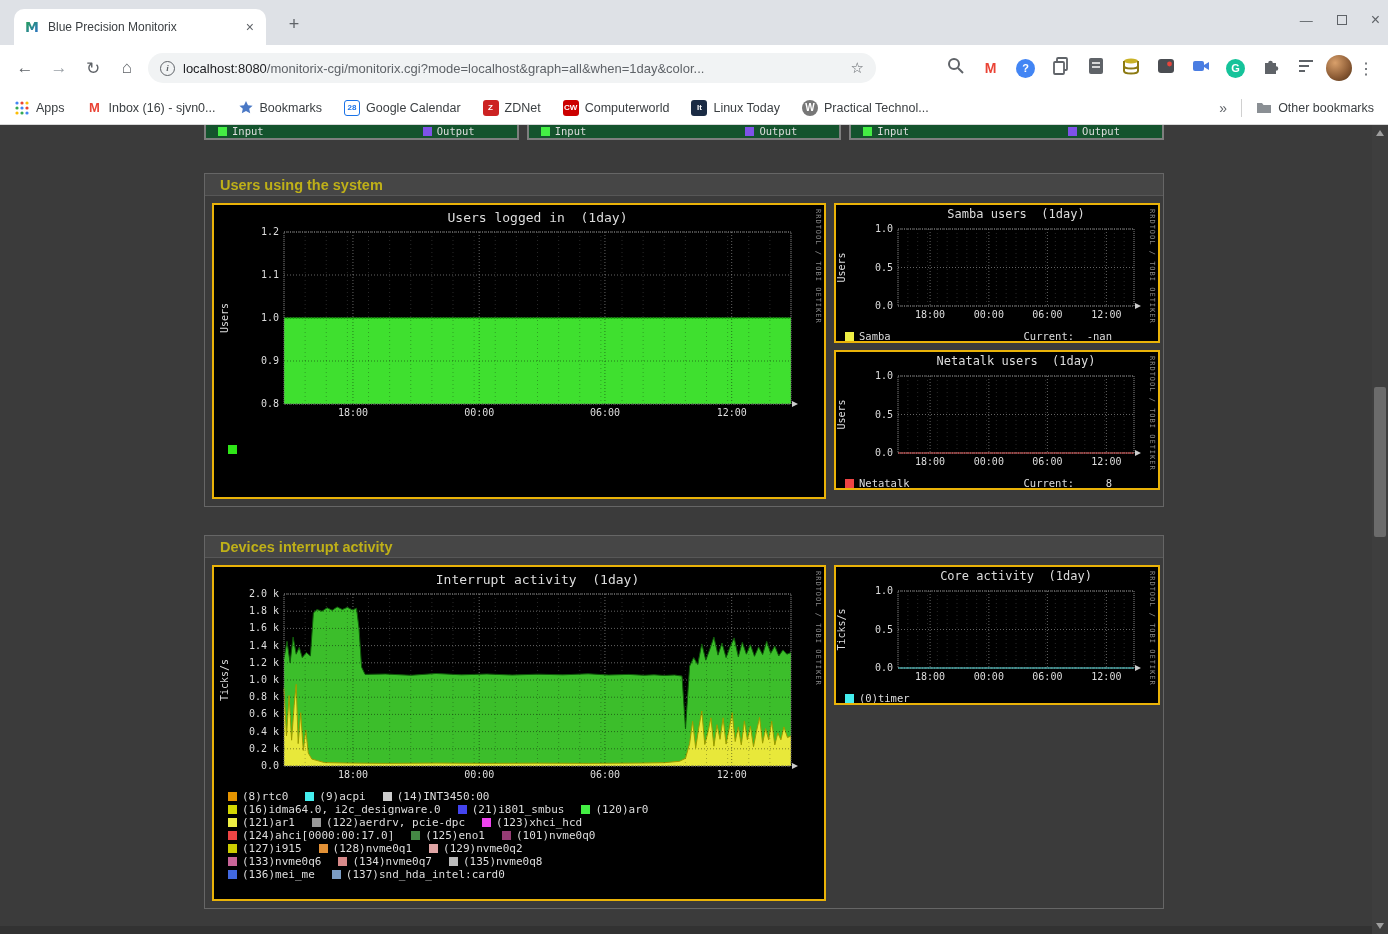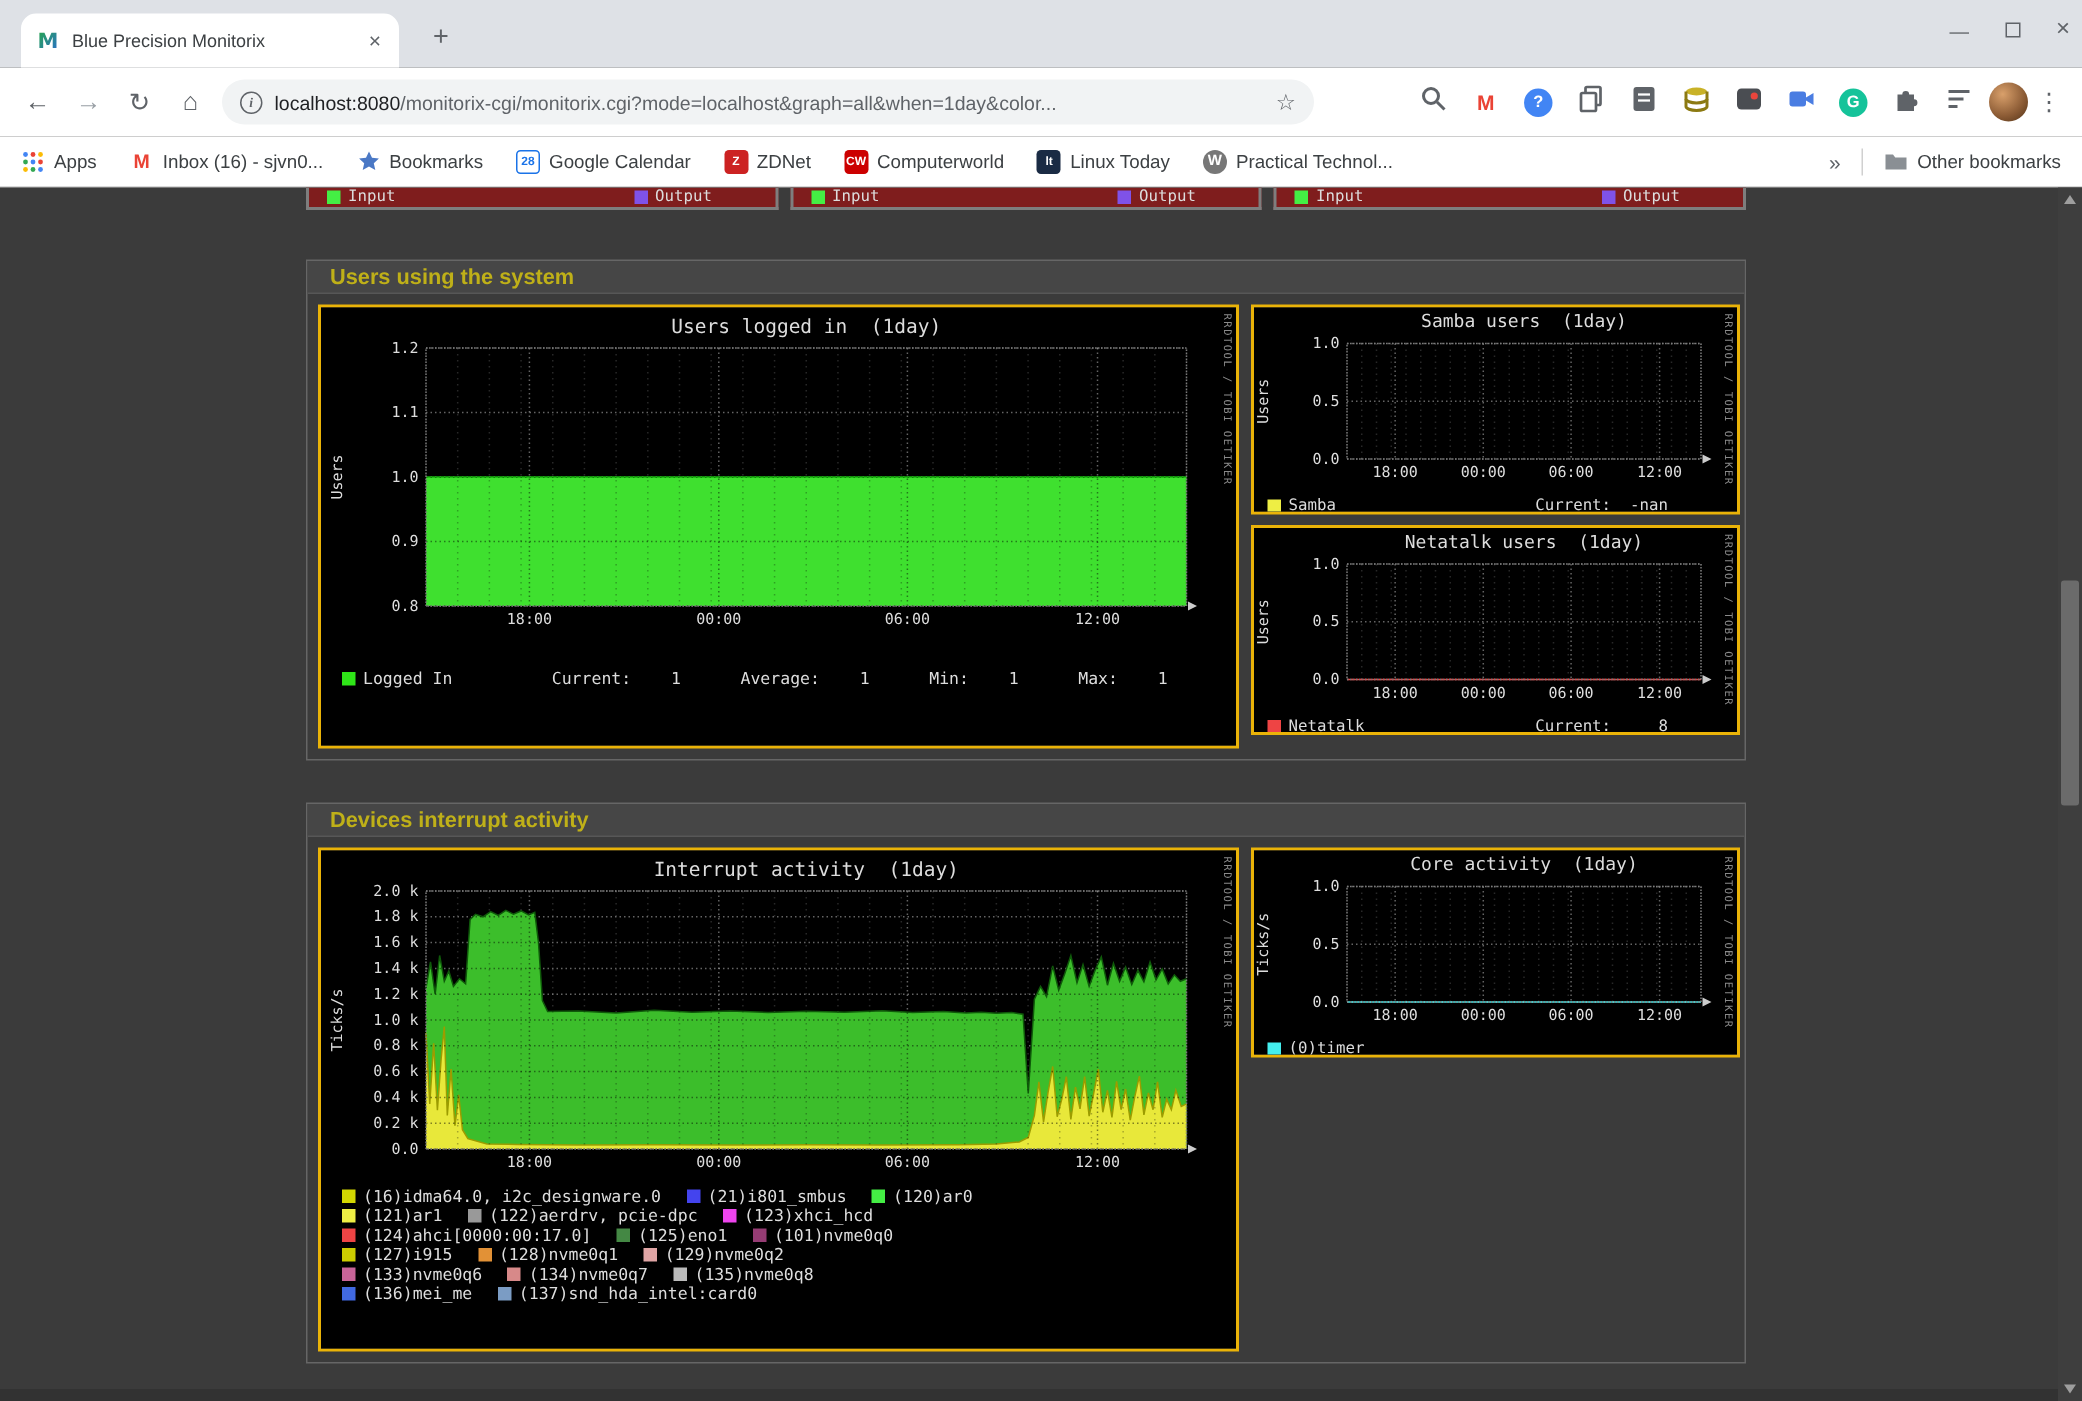--- a/index.html
+++ b/index.html
@@ -55,21 +55,21 @@
   .bi.ic-calendar{border:1.5px solid #1A73E8;border-radius:3px;color:#1A73E8;background:#fff;
                   font:700 8px "Liberation Sans",sans-serif}
   .bm-right{margin-left:auto;display:flex;align-items:center;gap:14px}
   .bdiv{width:1px;height:18px;background:#D0D0D0}
   .chev{color:#5F6368;font-size:14px}
 
   
   .pagearea{position:relative;height:809px;background:#3B3B3B;overflow:hidden}
   .content{width:960px;margin-left:204px}
   .partial-row{display:flex;gap:8px;height:15px;margin-bottom:33px}
-  .partial-box{flex:1;background:#7f1d1d;border:2px solid #7E7E7E;border-top:none;display:flex;
+  .partial-box{flex:1;background:#14532d;border:2px solid #7E7E7E;border-top:none;display:flex;
                justify-content:space-between;padding:0 42px 1px 12px;
                font:10.5px "DejaVu Sans Mono",monospace;color:#ddd;overflow:hidden}
   .msec{border:1px solid #666;margin-bottom:28px;padding-bottom:7px}
   .sec-h{height:22px;background:#464646;border-bottom:1px solid #575757;display:flex;align-items:center;padding:0 15px;margin-bottom:7px}
   .sec-h span{color:#BFB018;font-weight:700;font-size:14.5px}
   .sec-b{display:flex;gap:8px;padding:0 7px}
   .gbox{border:2px solid #eab308;align-self:flex-start;flex:none}
   .gcol{display:flex;flex-direction:column;gap:7px}
   .black{background:#000;position:relative;overflow:hidden}
   .big1{width:610px;height:292px}
@@ -390,21 +390,20 @@
                   <text x="65" y="116" text-anchor="end" fill="#ddd" font-size="10" font-family="&quot;DejaVu Sans Mono&quot;, monospace">1.0</text>
                   <text x="65" y="159" text-anchor="end" fill="#ddd" font-size="10" font-family="&quot;DejaVu Sans Mono&quot;, monospace">0.9</text>
                   <text x="65" y="202" text-anchor="end" fill="#ddd" font-size="10" font-family="&quot;DejaVu Sans Mono&quot;, monospace">0.8</text>
                   <text x="138.952" y="211" text-anchor="middle" fill="#ddd" font-size="10" font-family="&quot;DejaVu Sans Mono&quot;, monospace">18:00</text>
                   <text x="265.195" y="211" text-anchor="middle" fill="#ddd" font-size="10" font-family="&quot;DejaVu Sans Mono&quot;, monospace">00:00</text>
                   <text x="390.931" y="211" text-anchor="middle" fill="#ddd" font-size="10" font-family="&quot;DejaVu Sans Mono&quot;, monospace">06:00</text>
                   <text x="517.681" y="211" text-anchor="middle" fill="#ddd" font-size="10" font-family="&quot;DejaVu Sans Mono&quot;, monospace">12:00</text>
                 </svg><div class="wm">RRDTOOL / TOBI OETIKER</div><div class="legend lg" style="margin-top: 20px;">
                   <div class="lrow">
                     <span class="sw" style="background: rgb(47, 229, 24);"></span>
-                    <span class="pre">Logged In          Current:    1      Average:    1      Min:    1      Max:    1</span>
                   </div>
                 </div></div>
           </div>
           <div class="gcol">
             <div class="gbox">
               <div class="black smc" id="chart-samba"><svg width="322" height="116">
                     <text x="180" y="13" text-anchor="middle" fill="#ddd" font-size="12" font-family="&quot;DejaVu Sans Mono&quot;, monospace">Samba users&nbsp; (1day)</text>
                     <text transform="translate(9,62.5) rotate(-90)" text-anchor="middle" fill="#ddd" font-size="10" font-family="&quot;DejaVu Sans Mono&quot;, monospace">Users</text>
                     <line x1="62" x2="298" y1="24" y2="24" stroke="#C8C8C8" stroke-opacity="0.5" stroke-dasharray="1,2"></line>
                     <line x1="62" x2="298" y1="62.5" y2="62.5" stroke="#C8C8C8" stroke-opacity="0.5" stroke-dasharray="1,2"></line>
@@ -629,20 +628,34 @@
                   <text x="65" y="167.6" text-anchor="end" fill="#ddd" font-size="10" font-family="&quot;DejaVu Sans Mono&quot;, monospace">0.4 k</text>
                   <text x="65" y="184.8" text-anchor="end" fill="#ddd" font-size="10" font-family="&quot;DejaVu Sans Mono&quot;, monospace">0.2 k</text>
                   <text x="65" y="202" text-anchor="end" fill="#ddd" font-size="10" font-family="&quot;DejaVu Sans Mono&quot;, monospace">0.0</text>
                   <text x="138.952" y="211" text-anchor="middle" fill="#ddd" font-size="10" font-family="&quot;DejaVu Sans Mono&quot;, monospace">18:00</text>
                   <text x="265.195" y="211" text-anchor="middle" fill="#ddd" font-size="10" font-family="&quot;DejaVu Sans Mono&quot;, monospace">00:00</text>
                   <text x="390.931" y="211" text-anchor="middle" fill="#ddd" font-size="10" font-family="&quot;DejaVu Sans Mono&quot;, monospace">06:00</text>
                   <text x="517.681" y="211" text-anchor="middle" fill="#ddd" font-size="10" font-family="&quot;DejaVu Sans Mono&quot;, monospace">12:00</text>
                 </svg><div class="wm">RRDTOOL / TOBI OETIKER</div><div class="legend lg" style="margin-top: 3px;">
                   <div class="lrow">
                     <span class="li">
+                      <span class="sw" style="background: rgb(229, 148, 0);"></span>
+                      <span>(8)rtc0</span>
+                    </span>
+                    <span class="li">
+                      <span class="sw" style="background: rgb(68, 238, 238);"></span>
+                      <span>(9)acpi</span>
+                    </span>
+                    <span class="li">
+                      <span class="sw" style="background: rgb(204, 204, 204);"></span>
+                      <span>(14)INT3450:00</span>
+                    </span>
+                  </div>
+                  <div class="lrow">
+                    <span class="li">
                       <span class="sw" style="background: rgb(211, 215, 1);"></span>
                       <span>(16)idma64.0, i2c_designware.0</span>
                     </span>
                     <span class="li">
                       <span class="sw" style="background: rgb(68, 68, 238);"></span>
                       <span>(21)i801_smbus</span>
                     </span>
                     <span class="li">
                       <span class="sw" style="background: rgb(68, 238, 68);"></span>
                       <span>(120)ar0</span>

